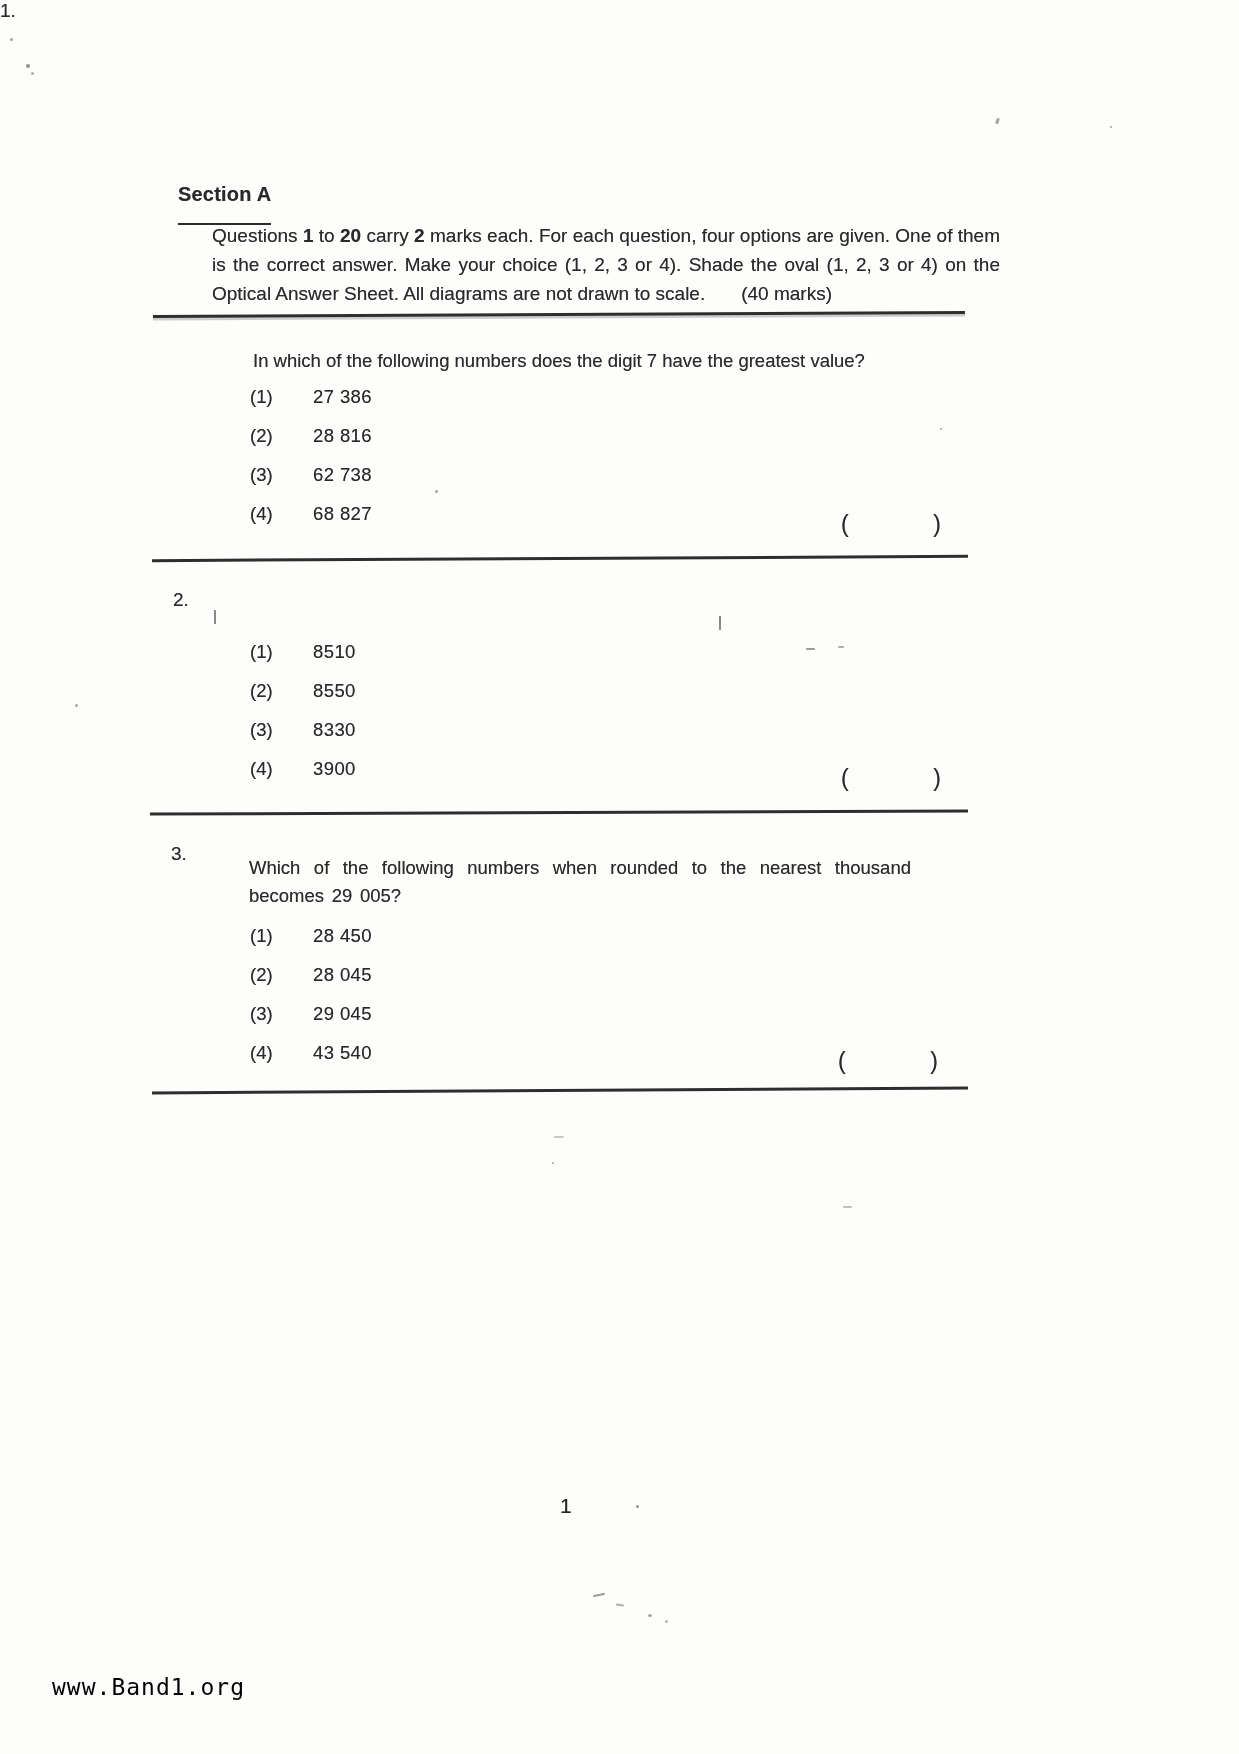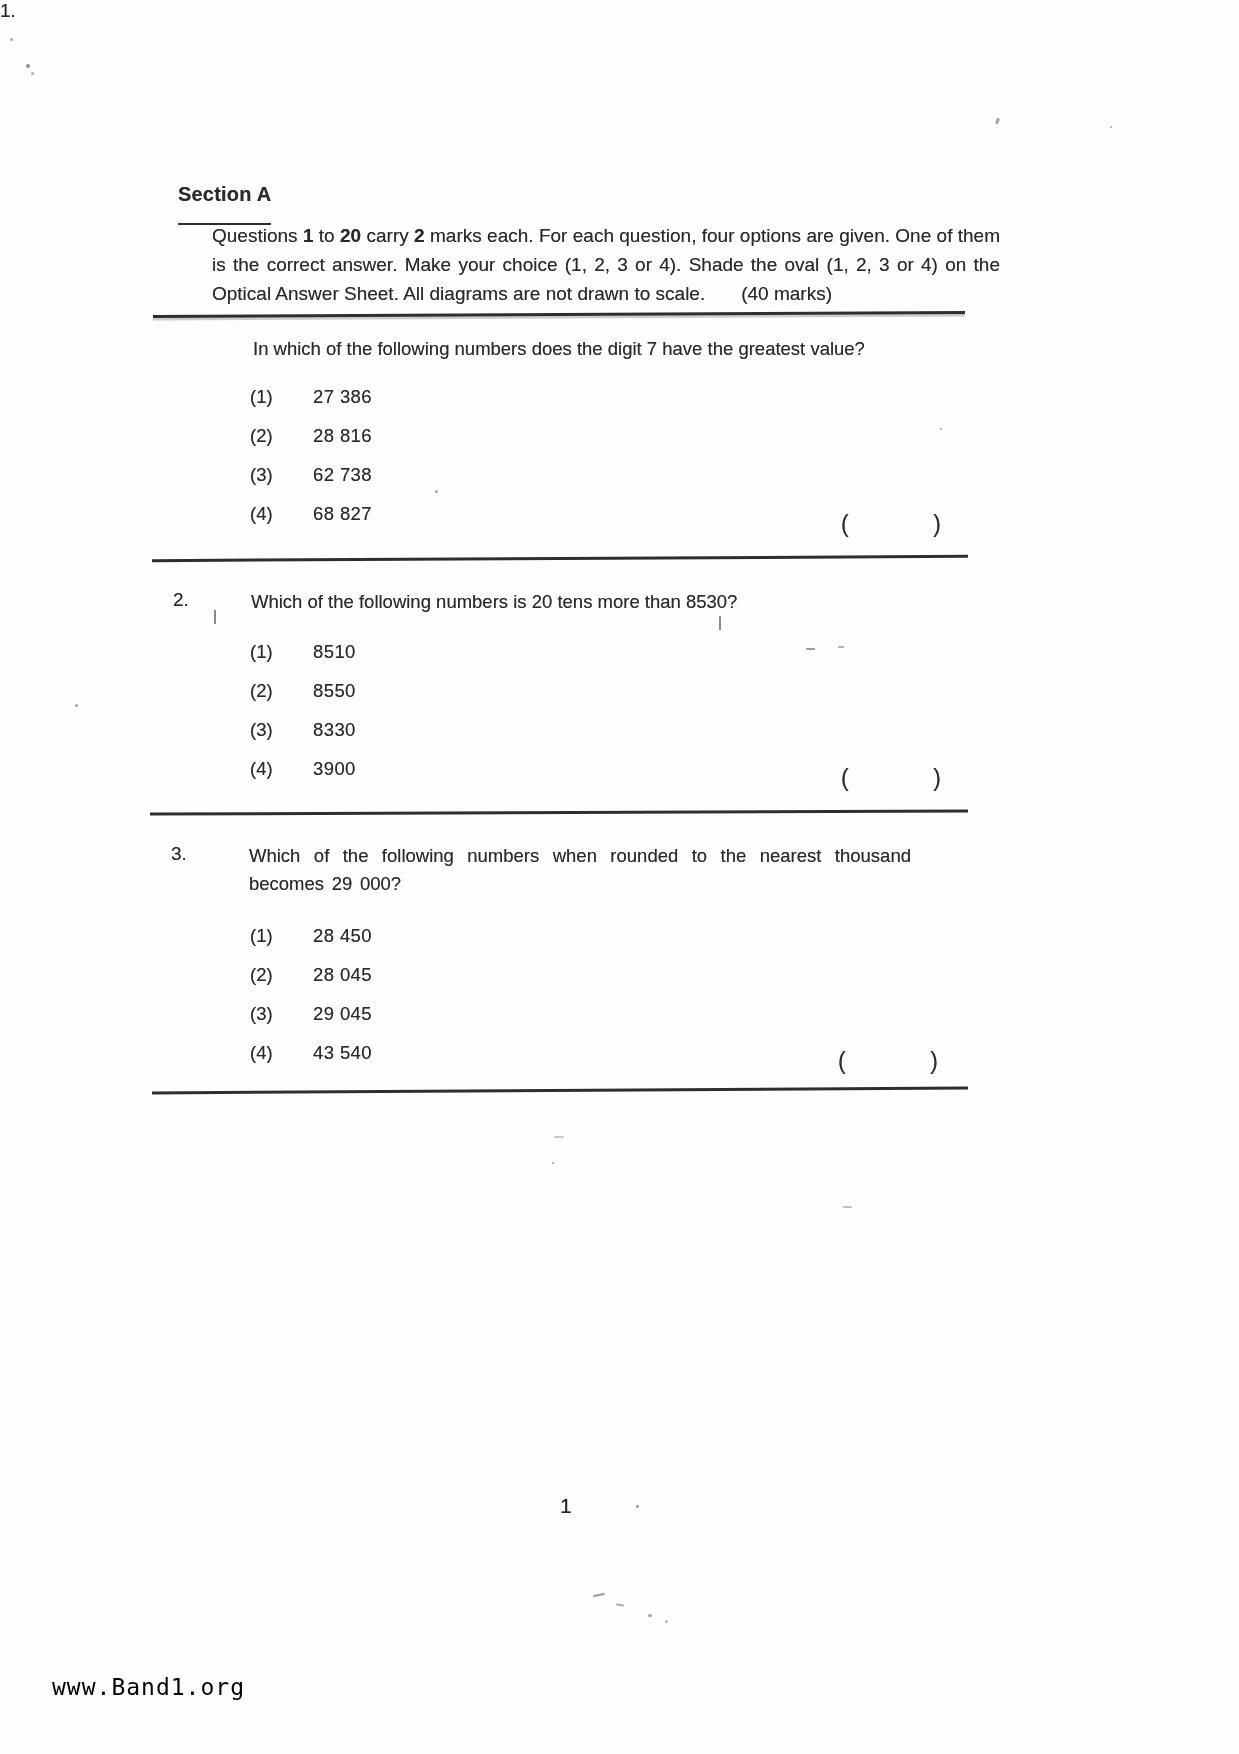--- a/index.html
+++ b/index.html
@@ -29,21 +29,21 @@
   .marks { white-space:nowrap; }
 
   .rule { position:absolute; height:2.5px; background:#2e2e2e; }
   .rule-shadow { box-shadow:0 2.5px 0 rgba(80,80,80,0.28); }
   .rule1 { left:153px; top:313px; width:812px; transform:rotate(-0.28deg); }
   .rule2 { left:152px; top:557px; width:816px; transform:rotate(-0.3deg); }
   .rule3 { left:150px; top:811px; width:818px; transform:rotate(-0.22deg); }
   .rule4 { left:152px; top:1089px; width:816px; transform:rotate(-0.35deg); }
 
   .q-num { position:absolute; font-size:19px; }
-  .q-text { position:absolute; font-size:18.5px; line-height:28px; }
+  .q-text { position:absolute; font-size:18.5px; line-height:28px;margin-top:12px; }
   .q1-text { left:253px; top:335px; white-space:nowrap; }
   .q2-num { left:173px; top:589px; }
   .q2-text { left:251px; top:588px; white-space:nowrap; }
   .q3-num { left:171px; top:843px; }
   .q3-text { left:249px; top:842px; width:662px; text-align:justify; word-spacing:2.5px; }
 
   .opts { position:absolute; left:250px; }
   .opts-q1 { top:386px; }
   .opts-q2 { top:641px; }
   .opts-q3 { top:925px; }
@@ -124,21 +124,20 @@
     </div>
   </div>
   <div class="bracket bracket-q1 scan-text">
     <span>(</span>
     <span>)</span>
   </div>
 
   <div class="rule rule2"></div>
 
   <div class="q-num q2-num scan-text">2.</div>
-  <div class="q-text q2-text scan-text">Which of the following numbers is 20 tens more than 8530?</div>
   <div class="opts opts-q2">
     <div class="opt-row scan-text">
       <span class="opt-label">(1)</span>
       <span class="opt-value">8510</span>
     </div>
     <div class="opt-row scan-text">
       <span class="opt-label">(2)</span>
       <span class="opt-value">8550</span>
     </div>
     <div class="opt-row scan-text">
@@ -151,21 +150,21 @@
     </div>
   </div>
   <div class="bracket bracket-q2 scan-text">
     <span>(</span>
     <span>)</span>
   </div>
 
   <div class="rule rule3"></div>
 
   <div class="q-num q3-num scan-text">3.</div>
-  <div class="q-text q3-text scan-text">Which of the following numbers when rounded to the nearest thousand becomes 29 000?</div>
+  <div class="q-text q3-text scan-text">Which of the following numbers when rounded to the nearest thousand becomes 29 005?</div>
   <div class="opts opts-q3">
     <div class="opt-row scan-text">
       <span class="opt-label">(1)</span>
       <span class="opt-value">28 450</span>
     </div>
     <div class="opt-row scan-text">
       <span class="opt-label">(2)</span>
       <span class="opt-value">28 045</span>
     </div>
     <div class="opt-row scan-text">

